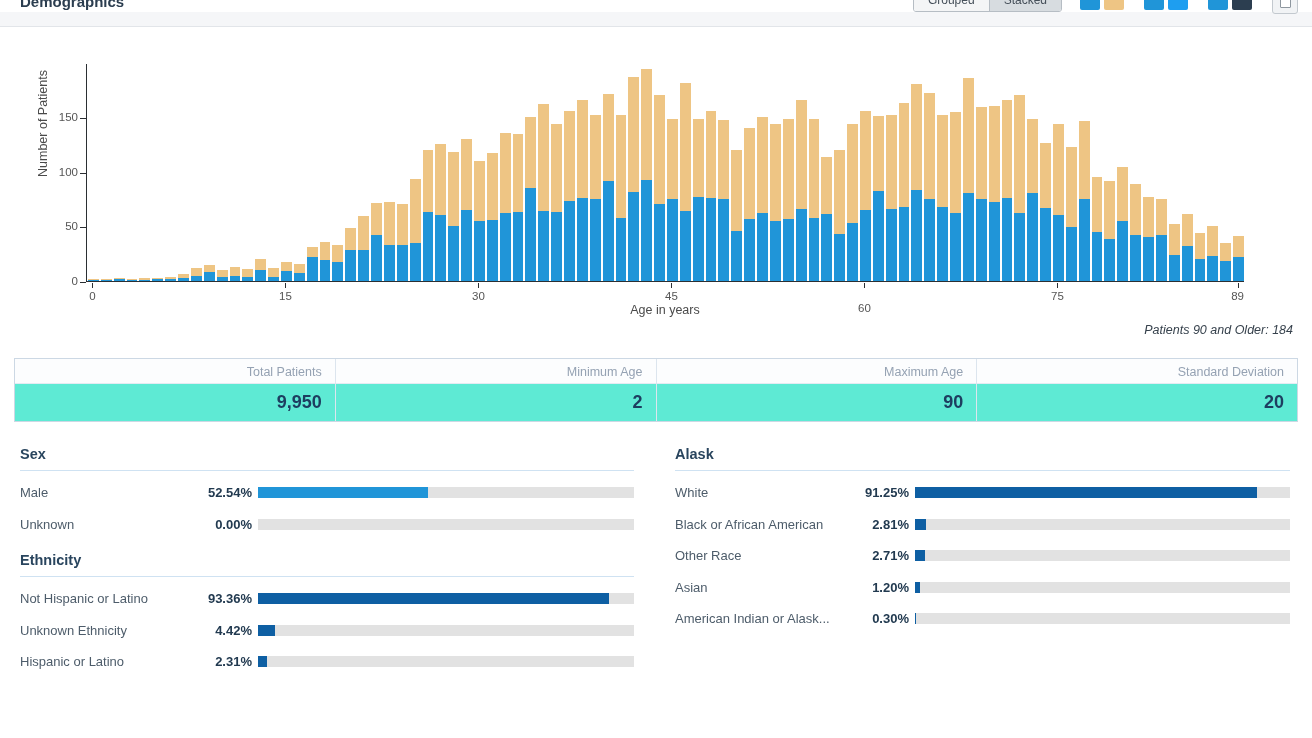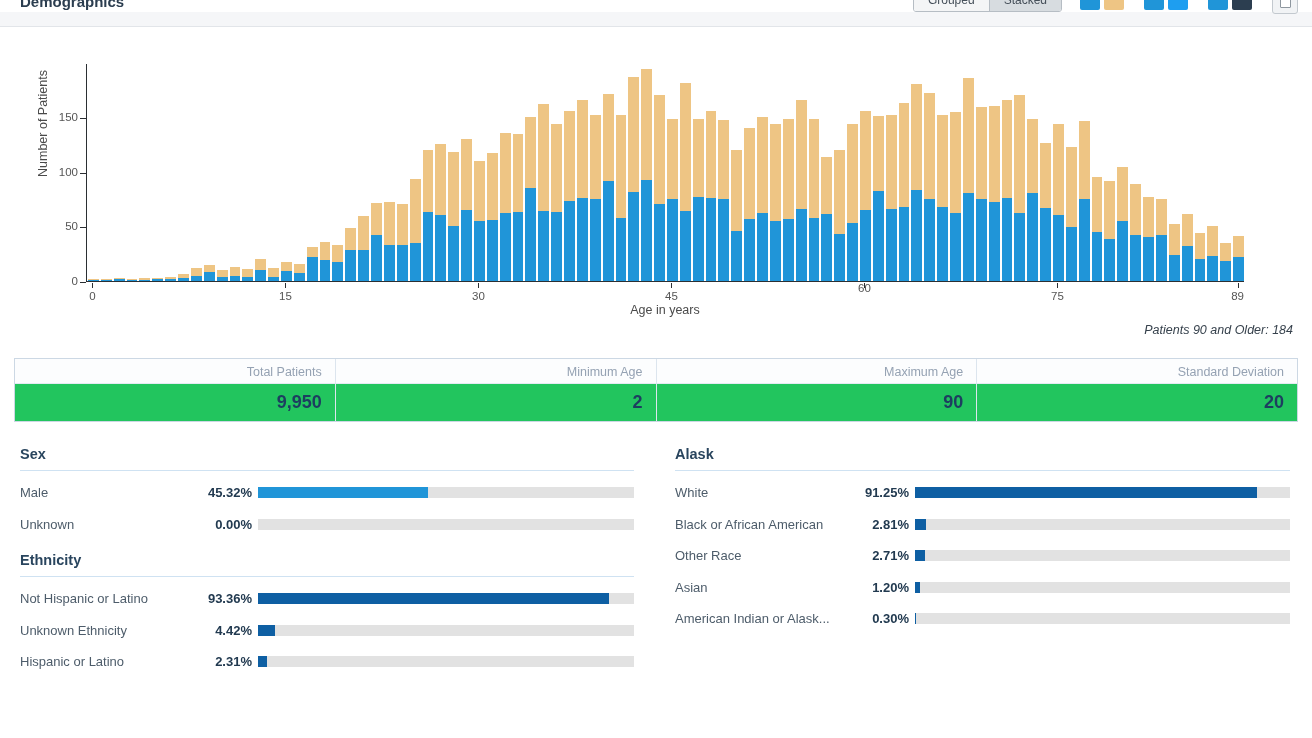--- a/index.html
+++ b/index.html
@@ -41,21 +41,21 @@
   .xlabel { position: absolute; left: 86px; width: 1158px; top: 276px; text-align: center;
     font-size: 12.5px; color: #4a4a4a; }
   .note { position: absolute; right: 19px; top: 296px; font-size: 12.5px; font-style: italic; color: #37424d; }
 
   
   .stats-table { display: flex; margin: 13px 14px 0 14px; border: 1px solid #ccd8e4; }
   .stat-col { flex: 1; }
   .stat-col + .stat-col { border-left: 1px solid #dce5ee; }
   .stat-h { height: 25px; background: #fcfdfe; border-bottom: 1px solid #e4ebf3;
     color: #95a2b3; font-size: 12.5px; text-align: right; padding: 6px 13px 0 0; }
-  .stat-v { height: 37px; background: #22c55e; text-align: right; padding: 8px 13px 0 0;
+  .stat-v { height: 37px; background: #5eead4; text-align: right; padding: 8px 13px 0 0;
     font-size: 18px; font-weight: bold; color: #1d3e60; }
 
   
   .sections { display: flex; margin: 24px 20px 0 20px; }
   .col-left { width: 614px; margin-right: 41px; }
   .col-right { width: 615px; }
   .block-h { font-size: 14.5px; font-weight: bold; color: #29455e; padding-bottom: 8px;
     border-bottom: 1px solid #cfe2f2; margin-bottom: 6px; }
   .block + .block { margin-top: 12px; }
   .drow { display: flex; align-items: center; height: 31.5px; }
@@ -475,21 +475,21 @@
     <div class="ytick-mark" style="left: 80px; top: 90.75px;"></div>
     <div class="xtick-mark" style="left: 92.4333px; top: 256px;"></div>
     <div class="xtick-label" style="left: 72.4333px; top: 263px;">0</div>
     <div class="xtick-mark" style="left: 285.433px; top: 256px;"></div>
     <div class="xtick-label" style="left: 265.433px; top: 263px;">15</div>
     <div class="xtick-mark" style="left: 478.433px; top: 256px;"></div>
     <div class="xtick-label" style="left: 458.433px; top: 263px;">30</div>
     <div class="xtick-mark" style="left: 671.433px; top: 256px;"></div>
     <div class="xtick-label" style="left: 651.433px; top: 263px;">45</div>
     <div class="xtick-mark" style="left: 864.433px; top: 256px;"></div>
-    <div class="xtick-label" style="left: 844.433px; top: 255px;">60</div>
+    <div class="xtick-label" style="left: 844.433px; top: 275px;">60</div>
     <div class="xtick-mark" style="left: 1057.43px; top: 256px;"></div>
     <div class="xtick-label" style="left: 1037.43px; top: 263px;">75</div>
     <div class="xtick-mark" style="left: 1237.57px; top: 256px;"></div>
     <div class="xtick-label" style="left: 1217.57px; top: 263px;">89</div>
   </div>
 
 <div class="stats-table">
     <div class="stat-col">
       <div class="stat-h">Total Patients</div>
       <div class="stat-v">9,950</div>
@@ -508,21 +508,21 @@
     </div>
   </div>
 
 <div class="sections">
   <div class="col-left">
     <div class="block">
       <div class="block-h">Sex</div>
       <div>
           <div class="drow">
             <div class="rlabel">Male</div>
-            <div class="rpct">45.32%</div>
+            <div class="rpct">52.54%</div>
             <div class="track">
               <div class="fill" style="width: 45.32%; background: rgb(32, 149, 216);"></div>
             </div>
           </div>
           <div class="drow">
             <div class="rlabel">Unknown</div>
             <div class="rpct">0.00%</div>
             <div class="track"></div>
           </div>
         </div>

